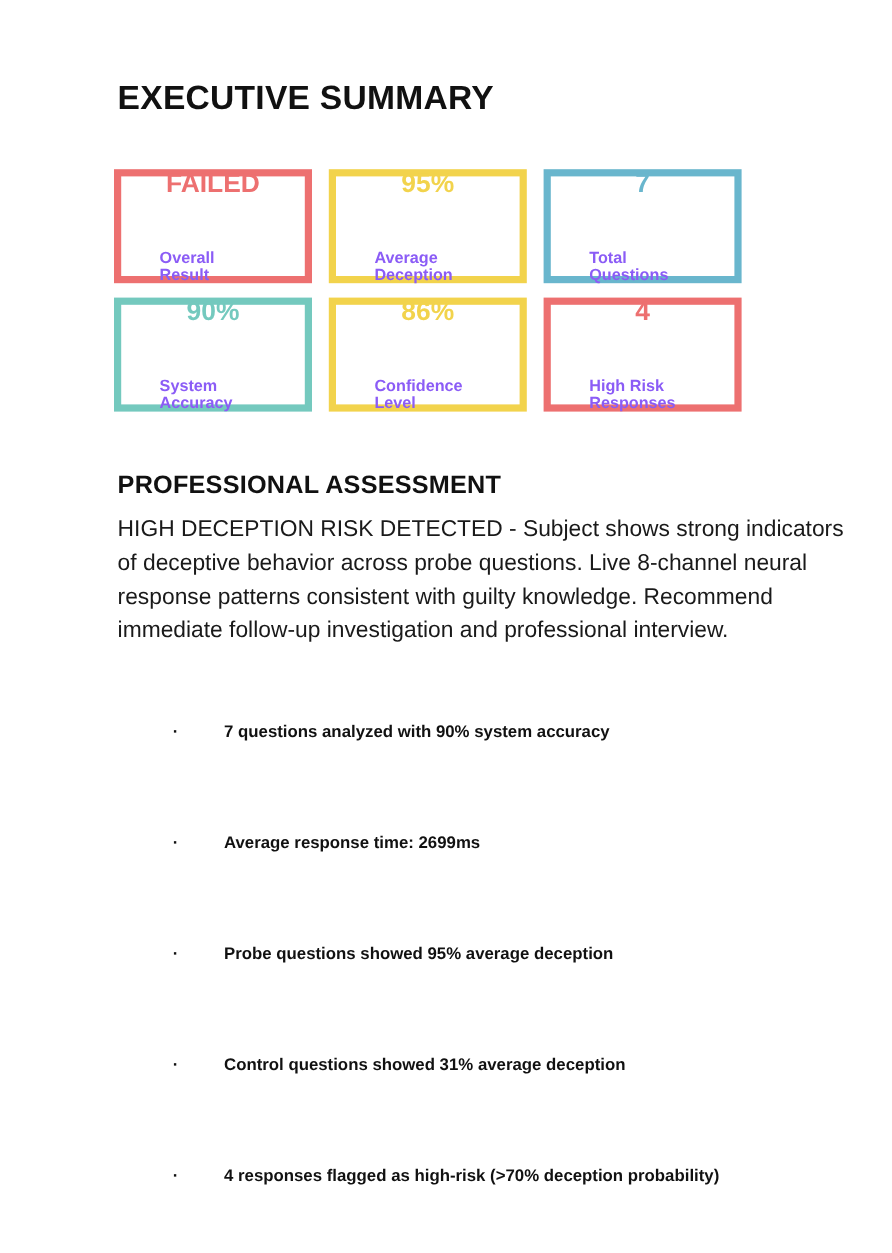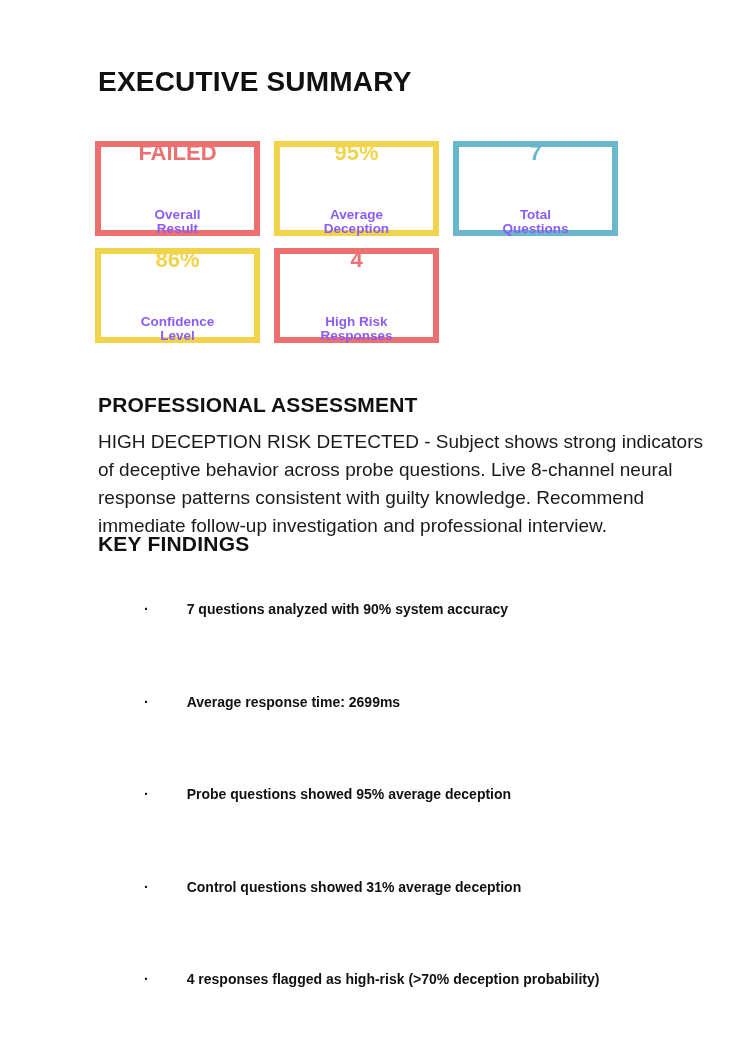--- a/index.html
+++ b/index.html
@@ -26,21 +26,20 @@
   }
   .stats-grid {
     position: absolute;
     left: 47px;
     top: 93px;
     width: 555px;
     display: grid;
     grid-template-columns: repeat(3, 1fr);
     column-gap: 14px;
     row-gap: 12px;
-    text-align: center;
   }
   .stat-card {
     height: 95px;
     border: 6px solid var(--c, #cccccc);
     background: #ffffff;
     display: flex;
     flex-direction: column;
     align-items: center;
     justify-content: center;
     gap: 12px;
@@ -121,37 +120,40 @@
       <div class="stat-card" style="--c: #F2D34C;">
         <div class="stat-value">95%</div>
         <div class="stat-label">Average Deception</div>
       </div>
 
       <div class="stat-card" style="--c: #69B6CD;">
         <div class="stat-value">7</div>
         <div class="stat-label">Total Questions</div>
       </div>
 
+      <div class="stat-card" style="--c: #74C9BE;">
+        <div class="stat-value">90%</div>
+        <div class="stat-label">System Accuracy</div>
+      </div>
 
       <div class="stat-card" style="--c: #F2D34C;">
         <div class="stat-value">86%</div>
         <div class="stat-label">Confidence Level</div>
       </div>
 
       <div class="stat-card" style="--c: #ED7070;">
         <div class="stat-value">4</div>
         <div class="stat-label">High Risk Responses</div>
       </div>
     </div>
 
   <h2 class="section-heading" id="assessment-heading">PROFESSIONAL ASSESSMENT</h2>
 
   <p class="assessment-body">HIGH DECEPTION RISK DETECTED - Subject shows strong indicators of deceptive behavior across probe questions. Live 8-channel neural response patterns consistent with guilty knowledge. Recommend immediate follow-up investigation and professional interview.</p>
 
-  <h2 class="section-heading" id="findings-heading">KEY FINDINGS</h2>
 
   <ul class="findings-list">
 
       <li>
         <span class="bullet">·</span>
         <span>7 questions analyzed with 90% system accuracy</span>
       </li>
 
       <li>
         <span class="bullet">·</span>

